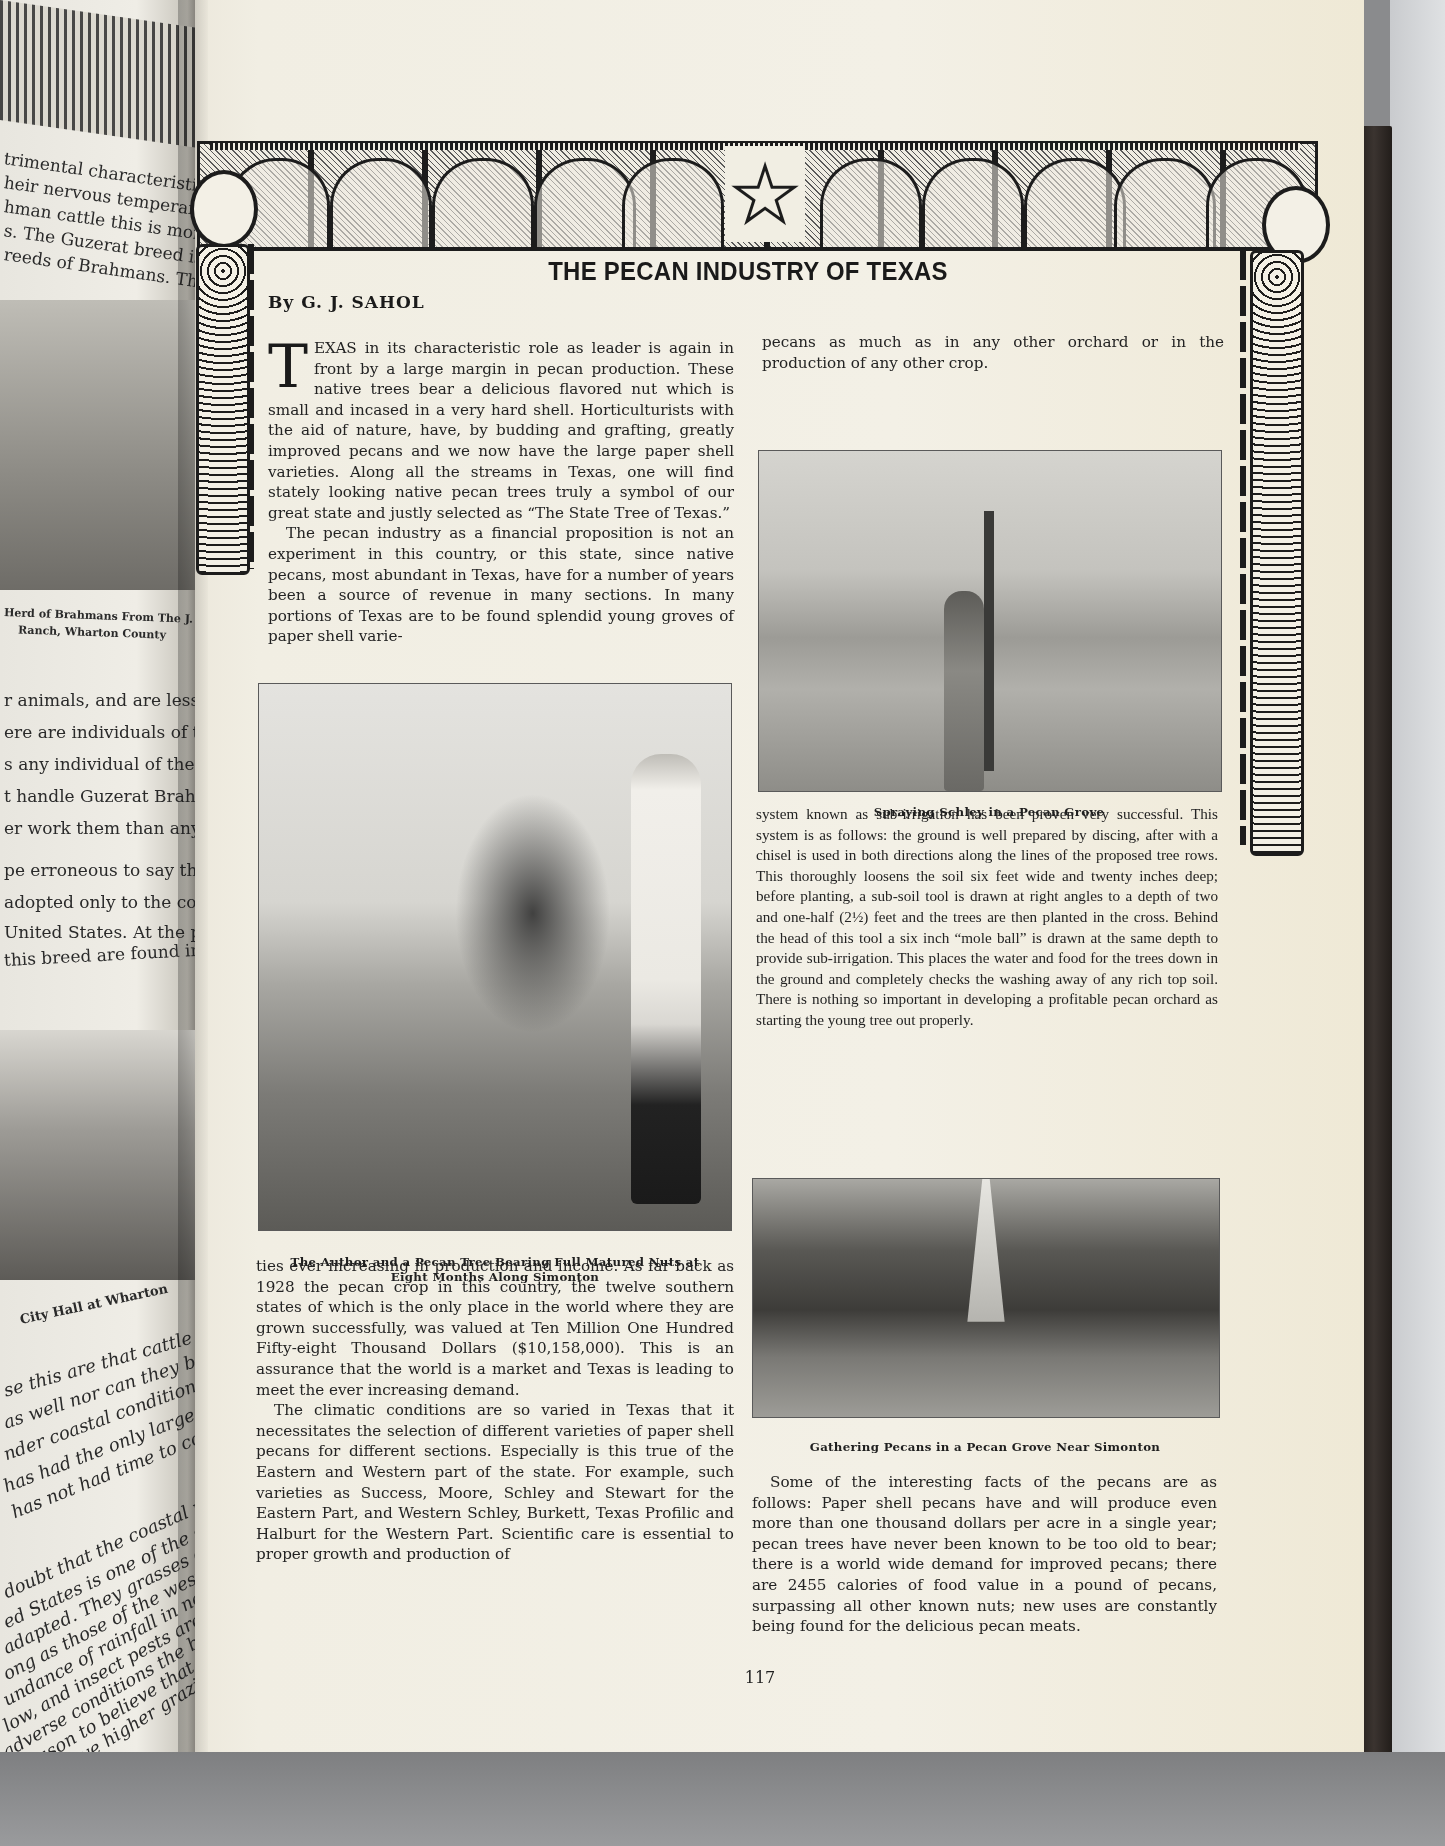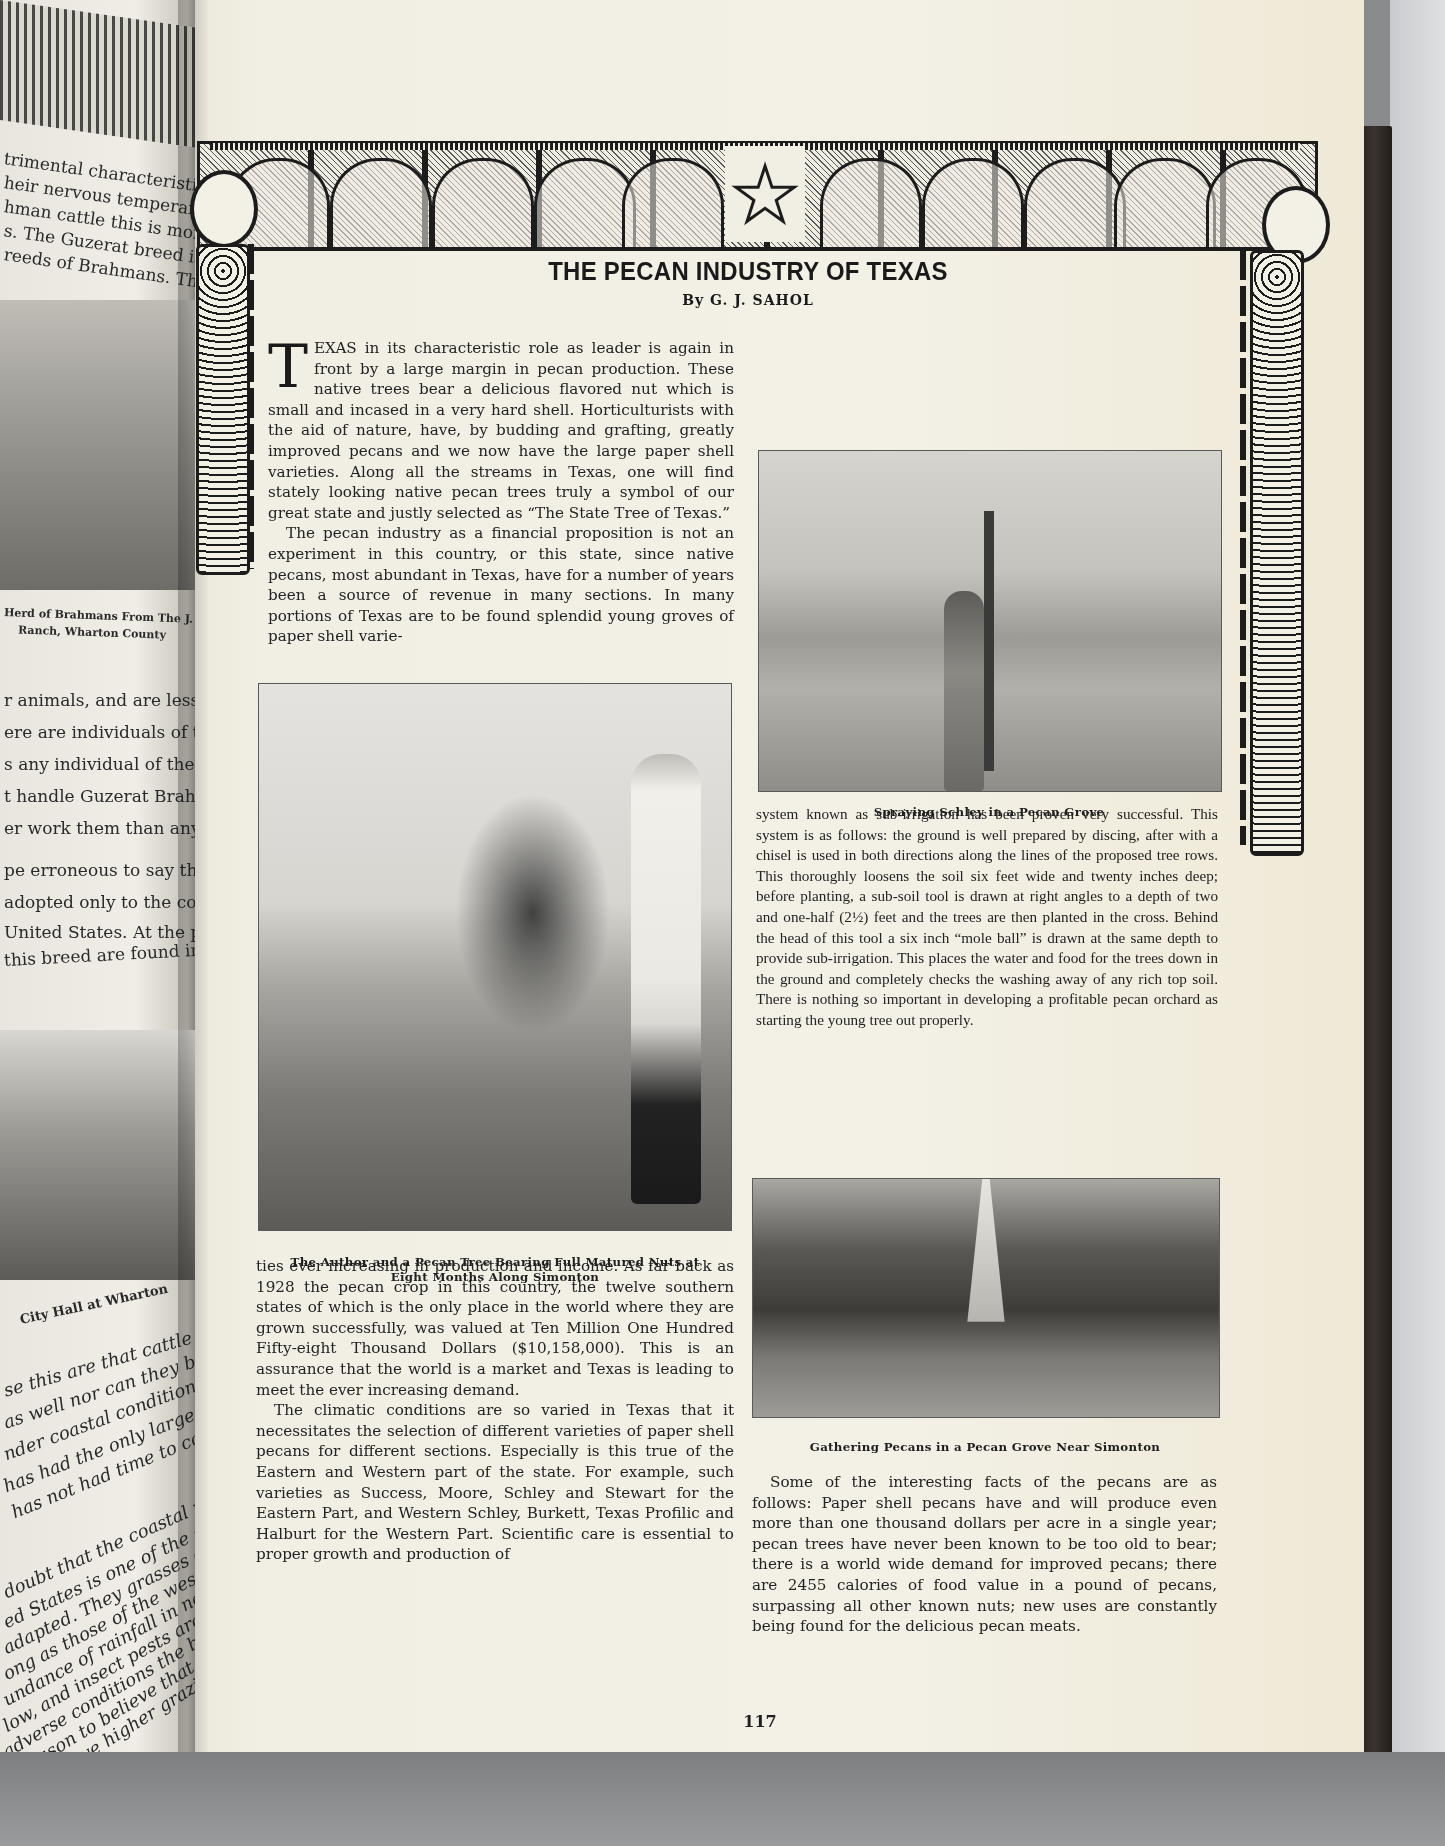--- a/index.html
+++ b/index.html
@@ -45,40 +45,40 @@
   .star-emblem { position:absolute; left:725px; top:146px; width:80px; height:96px; display:flex; align-items:center; justify-content:center; font-size:76px; color:#f1eee3; -webkit-text-stroke:3px #1c1c1c; background:#f1eee3; }
   .side-border { position:absolute; width:48px; border:3px solid #1c1c1c; border-radius:6px;
     background:
       repeating-radial-gradient(circle at 24px 24px, #1c1c1c 0 2px, #f3f0e6 2px 7px);
   }
   .side-rule { position:absolute; width:6px; background:repeating-linear-gradient(180deg,#1c1c1c 0 30px,transparent 30px 36px); }
   .corner-scroll { position:absolute; width:60px; height:70px; border:4px solid #1c1c1c; border-radius:50%; background:#f3f0e6; }
 
   
   .title { position:absolute; left:268px; width:960px; top:256px; text-align:center; font-family:"Liberation Sans", sans-serif; font-weight:bold; font-size:26px; letter-spacing:0.3px; color:#1a1a1a; transform:scaleX(0.92); }
-  .byline { position:absolute; left:268px; width:960px; top:292px; text-align:center; font-family:"DejaVu Serif",serif; font-weight:bold; font-size:14px; color:#1a1a1a; letter-spacing:1px; }
+  .byline { position:absolute; left:268px; width:960px; top:292px; text-align:left; font-family:"DejaVu Serif",serif; font-weight:bold; font-size:17px; color:#1a1a1a; letter-spacing:1px; }
   .col { position:absolute; font-family:"DejaVu Serif",serif; font-size:15.2px; line-height:20.6px; color:#232323; text-align:justify; }
   .col p { margin:0; }
   .col p.indent { text-indent:18px; }
   .dropcap { float:left; font-size:60px; line-height:52px; margin:2px 6px 0 0; font-family:"DejaVu Serif",serif; color:#1a1a1a; }
   .caption { position:absolute; font-family:"DejaVu Serif",serif; font-weight:bold; font-size:11.8px; line-height:15px; text-align:center; color:#1f1f1f; letter-spacing:0.3px; }
   .photo { position:absolute; border:1px solid #5a5a5a; }
   .photo-author { background:
       radial-gradient(ellipse 110px 170px at 58% 42%, rgba(40,40,40,.85), transparent 70%),
       linear-gradient(180deg,#e4e3df 0%,#d6d5d0 40%,#a8a7a2 55%,#7c7b77 75%,#5c5b57 100%); }
   .photo-author .person { position:absolute; left:372px; top:70px; width:70px; height:450px;
     background:linear-gradient(180deg,#bfbdb7 0%,#f1efea 8%,#ebe9e3 50%,#d9d7d2 60%,#222 78%,#1a1a1a 100%); border-radius:30px 30px 6px 6px; }
   .photo-spray { background:
       linear-gradient(180deg,#d5d4cf 0%,#c4c3be 35%,#9c9b96 55%,#b1b0ab 70%,#8e8d88 100%); }
   .photo-spray .sprayer { position:absolute; left:185px; top:140px; width:40px; height:200px; background:linear-gradient(180deg,#5d5c58,#8a8984 40%,#6a6965); border-radius:18px 18px 4px 4px; }
   .photo-spray .tree { position:absolute; left:225px; top:60px; width:10px; height:260px; background:#3a3a38; }
   .photo-grove { background:
       linear-gradient(180deg,#a9a8a3 0%,#595854 30%,#3d3c39 55%,#7a7975 75%,#9d9c97 100%); }
   .photo-grove .aisle { position:absolute; left:46%; top:0; width:8%; height:60%; background:linear-gradient(180deg,#e7e6e1,#b5b4af); clip-path:polygon(40% 0,60% 0,100% 100%,0 100%); }
-  .page-number { position:absolute; left:700px; top:1668px; width:120px; text-align:center; font-family:"DejaVu Serif",serif; font-weight:bold; font-size:16px; color:#1f1f1f;margin-top:44px; }
+  .page-number { position:absolute; left:700px; top:1668px; width:120px; text-align:center; font-family:"DejaVu Serif",serif; font-weight:normal; font-size:16px; color:#1f1f1f; }
 </style>
 </head>
 <body>
 
 <div class="backdrop-right"></div>
 <div class="spine"></div>
 <div class="page-right"></div>
 
 <div class="page-left">
   <div class="lp-band"></div>
@@ -160,20 +160,21 @@
   <div>The Author and a Pecan Tree Bearing Full Matured Nuts at</div>
   <div>Eight Months Along Simonton</div>
 </div>
 
 <div class="col" style="left:256px;top:1256px;width:478px;">
   <p>ties ever increasing in production and income. As far back as 1928 the pecan crop in this country, the twelve southern states of which is the only place in the world where they are grown successfully, was valued at Ten Million One Hundred Fifty-eight Thousand Dollars ($10,158,000). This is an assurance that the world is a market and Texas is leading to meet the ever increasing demand.</p>
   <p class="indent">The climatic conditions are so varied in Texas that it necessitates the selection of different varieties of paper shell pecans for different sections. Especially is this true of the Eastern and Western part of the state. For example, such varieties as Success, Moore, Schley and Stewart for the Eastern Part, and Western Schley, Burkett, Texas Profilic and Halburt for the Western Part. Scientific care is essential to proper growth and production of</p>
 </div>
 
 <div class="col" style="left:762px;top:332px;width:462px;">
+  <p>pecans as much as in any other orchard or in the production of any other crop.</p>
 </div>
 
 <div class="photo photo-spray" style="left:758px;top:450px;width:462px;height:340px;">
   <div class="tree"></div>
   <div class="sprayer"></div>
 </div>
 <div class="caption" style="left:758px;top:805px;width:462px;">Spraying Schley in a Pecan Grove</div>
 
 <div class="col" style="left:756px;top:804px;width:462px;font-family:Liberation Serif, serif;">
   <p>system known as sub-irrigation has been proven very successful. This system is as follows: the ground is well prepared by discing, after with a chisel is used in both directions along the lines of the proposed tree rows. This thoroughly loosens the soil six feet wide and twenty inches deep; before planting, a sub-soil tool is drawn at right angles to a depth of two and one-half (2½) feet and the trees are then planted in the cross. Behind the head of this tool a six inch “mole ball” is drawn at the same depth to provide sub-irrigation. This places the water and food for the trees down in the ground and completely checks the washing away of any rich top soil. There is nothing so important in developing a profitable pecan orchard as starting the young tree out properly.</p>

